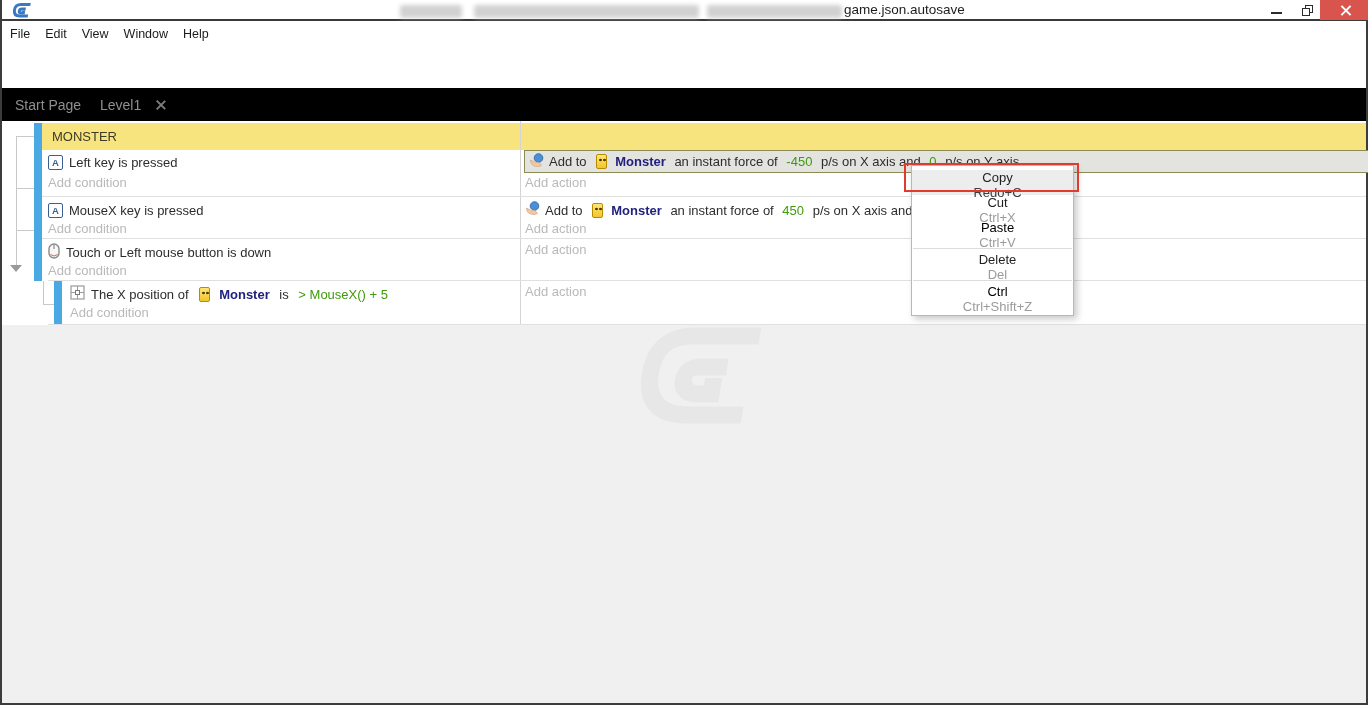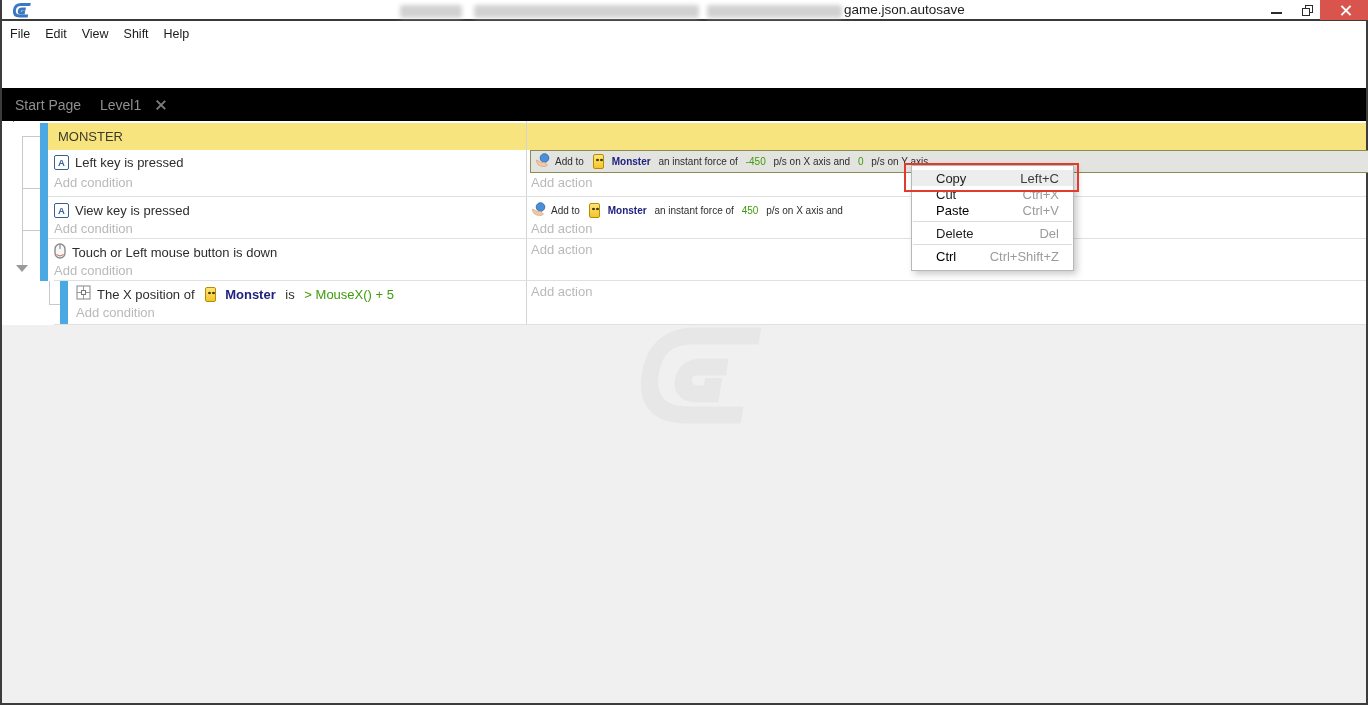--- a/index.html
+++ b/index.html
@@ -40,21 +40,21 @@
   
   .tabbar { position:absolute; left:0; top:88px; right:0; height:33px; background:#000000; }
   .tab { position:absolute; top:0; height:33px; display:flex; align-items:center; font-size:14px; color:#8f8f8f; }
   .tab-x { position:relative; width:10px; height:10px; margin-left:14px; }
   .tab-x:before, .tab-x:after { content:""; position:absolute; left:4.5px; top:-1px; width:1.6px; height:12px; background:#7d7d7d; }
   .tab-x:before { transform:rotate(45deg); } .tab-x:after { transform:rotate(-45deg); }
   .tab-active { left:178px; width:142px; background:#41a3dd; color:#fff; padding-left:15px; }
   .tab-active .tab-x:before, .tab-active .tab-x:after { background:#fff; }
 
   
-  .events { position:absolute; left:12px; top:121px; right:0; height:204px; background:#fff; }
+  .events { position:absolute; left:6px; top:121px; right:0; height:204px; background:#fff; }
   .below-events { position:absolute; left:0; top:325px; right:0; bottom:0; background:#f0f0f0; }
 
   .comment-bar { position:absolute; left:34px; right:0; top:2px; height:27px; background:#f8e47e; display:flex; align-items:center; padding-left:10px; font-size:13px; color:#3b3b28; }
   .ebar { position:absolute; width:8px; background:#4aa9e2; }
   .ebar-c { left:26px; top:2px;  height:27px; }
   .ebar-1 { left:26px; top:28px; height:47px; }
   .ebar-2 { left:26px; top:75px; height:42px; }
   .ebar-3 { left:26px; top:117px; height:43px; }
   .ebar-s { left:46px; top:160px; height:43px; }
 
@@ -72,35 +72,35 @@
   .sep1 { left:34px; right:0; top:75px; }
   .sep2 { left:34px; right:0; top:117px; }
   .sep3 { left:40px; right:0; top:159px; }
   .sep4 { left:40px; right:0; top:203px; }
 
   .cond { position:absolute; display:flex; align-items:center; gap:6px; font-size:13px; color:#2d2d2d; height:22px; }
   .placeholder { position:absolute; font-size:13px; color:#b9b9b9; height:20px; }
   .seg { white-space:pre; }
   .seg-object { font-weight:bold; color:#21227e; white-space:pre; }
   .seg-expr { color:#3f9b0b; white-space:pre; }
-  .act { position:absolute; display:flex; align-items:center; gap:5px; font-size:10px; color:#2d2d2d; height:22px; }
+  .act { position:absolute; display:flex; align-items:center; gap:5px; font-size:13px; color:#2d2d2d; height:22px; }
   .act-selected { left:516px; top:29px; width:845px; height:23px; background:#e3e3e0; border:1px solid #8b8b55; padding-left:4px; }
 
   .kbd-icon { width:15px; height:15px; border:1.5px solid #3a5f94; border-radius:2px; background:#fff; display:flex; align-items:center; justify-content:center; font-size:9.5px; font-weight:bold; color:#3a5f94; flex:0 0 auto; }
   .monster-icon { display:inline-block; width:11px; height:15px; border:1px solid #b98c00; border-radius:2px; vertical-align:-3px; margin:0 3px 0 1px;
     background: radial-gradient(circle at 3.5px 5px, #4a3a00 1px, transparent 1.6px),
                 radial-gradient(circle at 7.5px 5px, #4a3a00 1px, transparent 1.6px),
                 linear-gradient(#ffe678, #f3c52e); }
 
   
   .watermark { position:absolute; left:618px; top:322px; opacity:1; }
 
   
   .ctx-menu { position:absolute; left:909px; top:165px; width:163px; background:#fff; border:1px solid #b8b8b8; box-shadow:3px 3px 7px rgba(0,0,0,.22); padding:4px 0 6px 0; z-index:50; }
-  .ctx-item { height:16px; display:flex; align-items:center; justify-content:space-between; padding:0 14px 0 24px; font-size:13px; }
+  .ctx-item { height:25px; display:flex; align-items:center; justify-content:space-between; padding:0 14px 0 24px; font-size:13px;flex-direction:column; }
   .ctx-item .lbl { color:#1f1f1f; }
   .ctx-item .sc { color:#9b9b9b; }
   .ctx-item.hovered { background:#ededed; }
   .ctx-item.hovered .sc { color:#3c3c3c; }
   .ctx-item.disabled .lbl { color:#000000; }
   .ctx-sep { height:1px; background:#dcdcdc; margin:3px 1px; }
 
   .annotation-rect { position:absolute; left:902px; top:163px; width:175px; height:29px; border:2px solid #e23b2e; z-index:60; pointer-events:none; }
 </style>
 </head>
@@ -132,21 +132,21 @@
       </div>
     <div class="win-btn btn-close">
         <span class="close-x"></span>
       </div>
   </div>
 
   <div class="menubar">
     <span class="menu-item">File</span>
     <span class="menu-item">Edit</span>
     <span class="menu-item">View</span>
-    <span class="menu-item">Shift</span>
+    <span class="menu-item">Window</span>
     <span class="menu-item">Help</span>
   </div>
 
   <div class="toolbar">
     <div class="tb-icon" style="left:9px">
       <svg width="32" height="32" viewBox="0 0 32 32">
           <rect x="11" y="7" width="20" height="22" fill="#7fb0e0"></rect>
           <rect x="2" y="3" width="24" height="26" rx="1" fill="#2b66b0"></rect>
           <g stroke="#fff" stroke-width="2.2">
             <line x1="6" y1="9" x2="22" y2="9"></line>
@@ -310,21 +310,21 @@
         <span class="seg"> an instant force of </span>
         <span class="seg-expr">-450</span>
         <span class="seg"> p/s on X axis and </span>
         <span class="seg-expr">0</span>
         <span class="seg"> p/s on Y axis</span>
     </div>
     <div class="placeholder" style="left:517px; top:54px;">Add action</div>
 
     <div class="cond" style="left:40px; top:78px;">
       <span class="kbd-icon">A</span>
-      <span class="seg">View key is pressed</span>
+      <span class="seg">MouseX key is pressed</span>
     </div>
     <div class="placeholder" style="left:40px; top:100px;">Add condition</div>
 
     <div class="act" style="left:517px; top:78px;">
       <span><svg width="15" height="15" viewBox="0 0 15 15">
             <circle cx="9.5" cy="5" r="4.3" fill="#4a90d9" stroke="#2a5f9e" stroke-width="0.8"></circle>
             <path d="M1.5 7 Q1.5 13.5 9 13.5 Q11.5 13.5 12.5 12 L9 9 Q6.5 10.5 4.5 8.5 Z" fill="#f2c9a0" stroke="#c89a78" stroke-width="0.6"></path>
           </svg></span>
       <span class="seg">Add to </span>
         <span class="monster-icon"></span>
@@ -370,21 +370,21 @@
         <g fill="none" stroke="#e7e7e7" stroke-width="17" transform="matrix(1,0,-0.15,1,14,0)">
           <path d="M128 14 H62 C34 14 24 30 24 52 C24 80 40 93 68 93 H122"></path>
           <path d="M100 45 H74 C62 45 58 50 58 58 C58 68 66 72 76 72 H88 V56"></path>
         </g>
       </svg>
   </div>
 
   <div class="ctx-menu">
     <div class="ctx-item hovered">
       <span class="lbl">Copy</span>
-      <span class="sc">Left+C</span>
+      <span class="sc">Redo+C</span>
     </div>
     <div class="ctx-item">
       <span class="lbl">Cut</span>
       <span class="sc">Ctrl+X</span>
     </div>
     <div class="ctx-item disabled">
       <span class="lbl">Paste</span>
       <span class="sc">Ctrl+V</span>
     </div>
     <div class="ctx-sep"></div>

